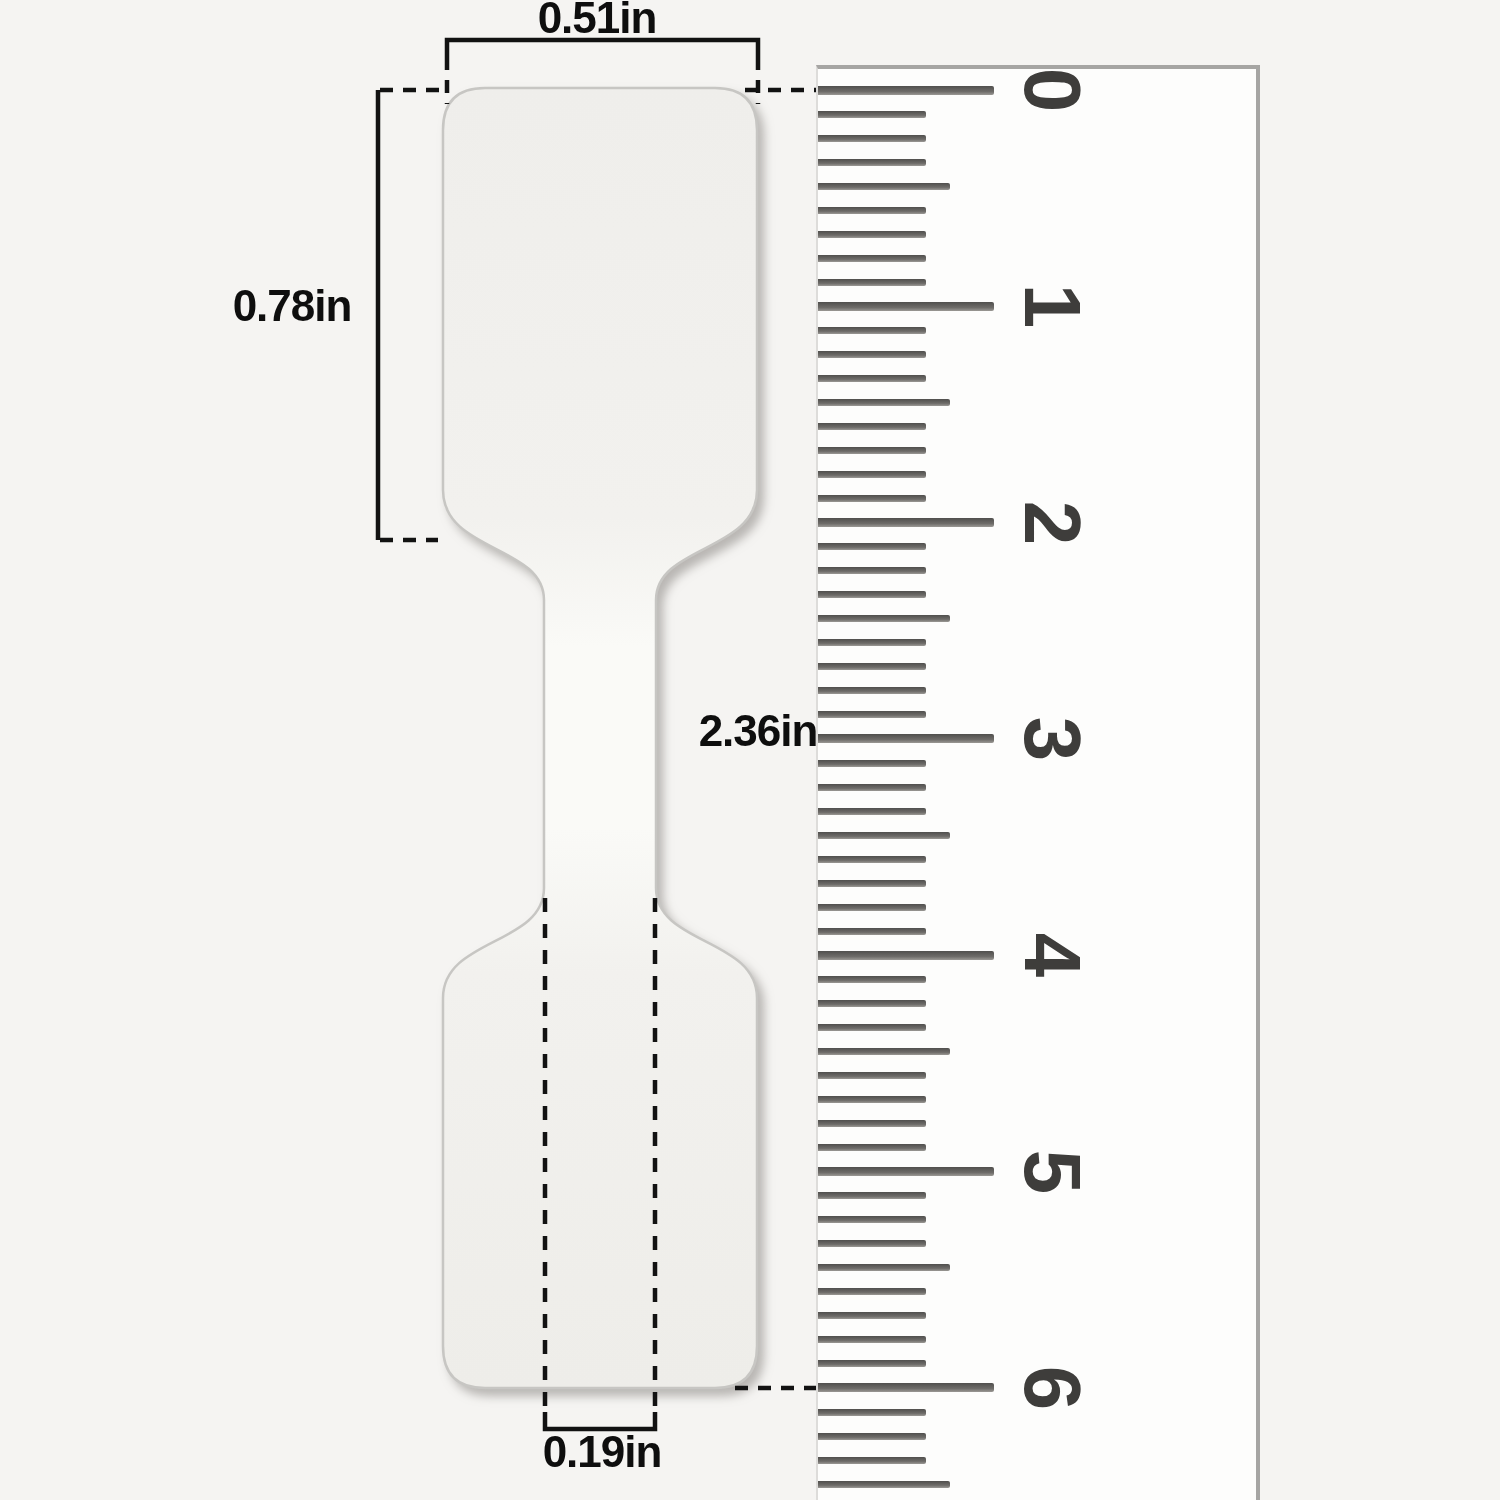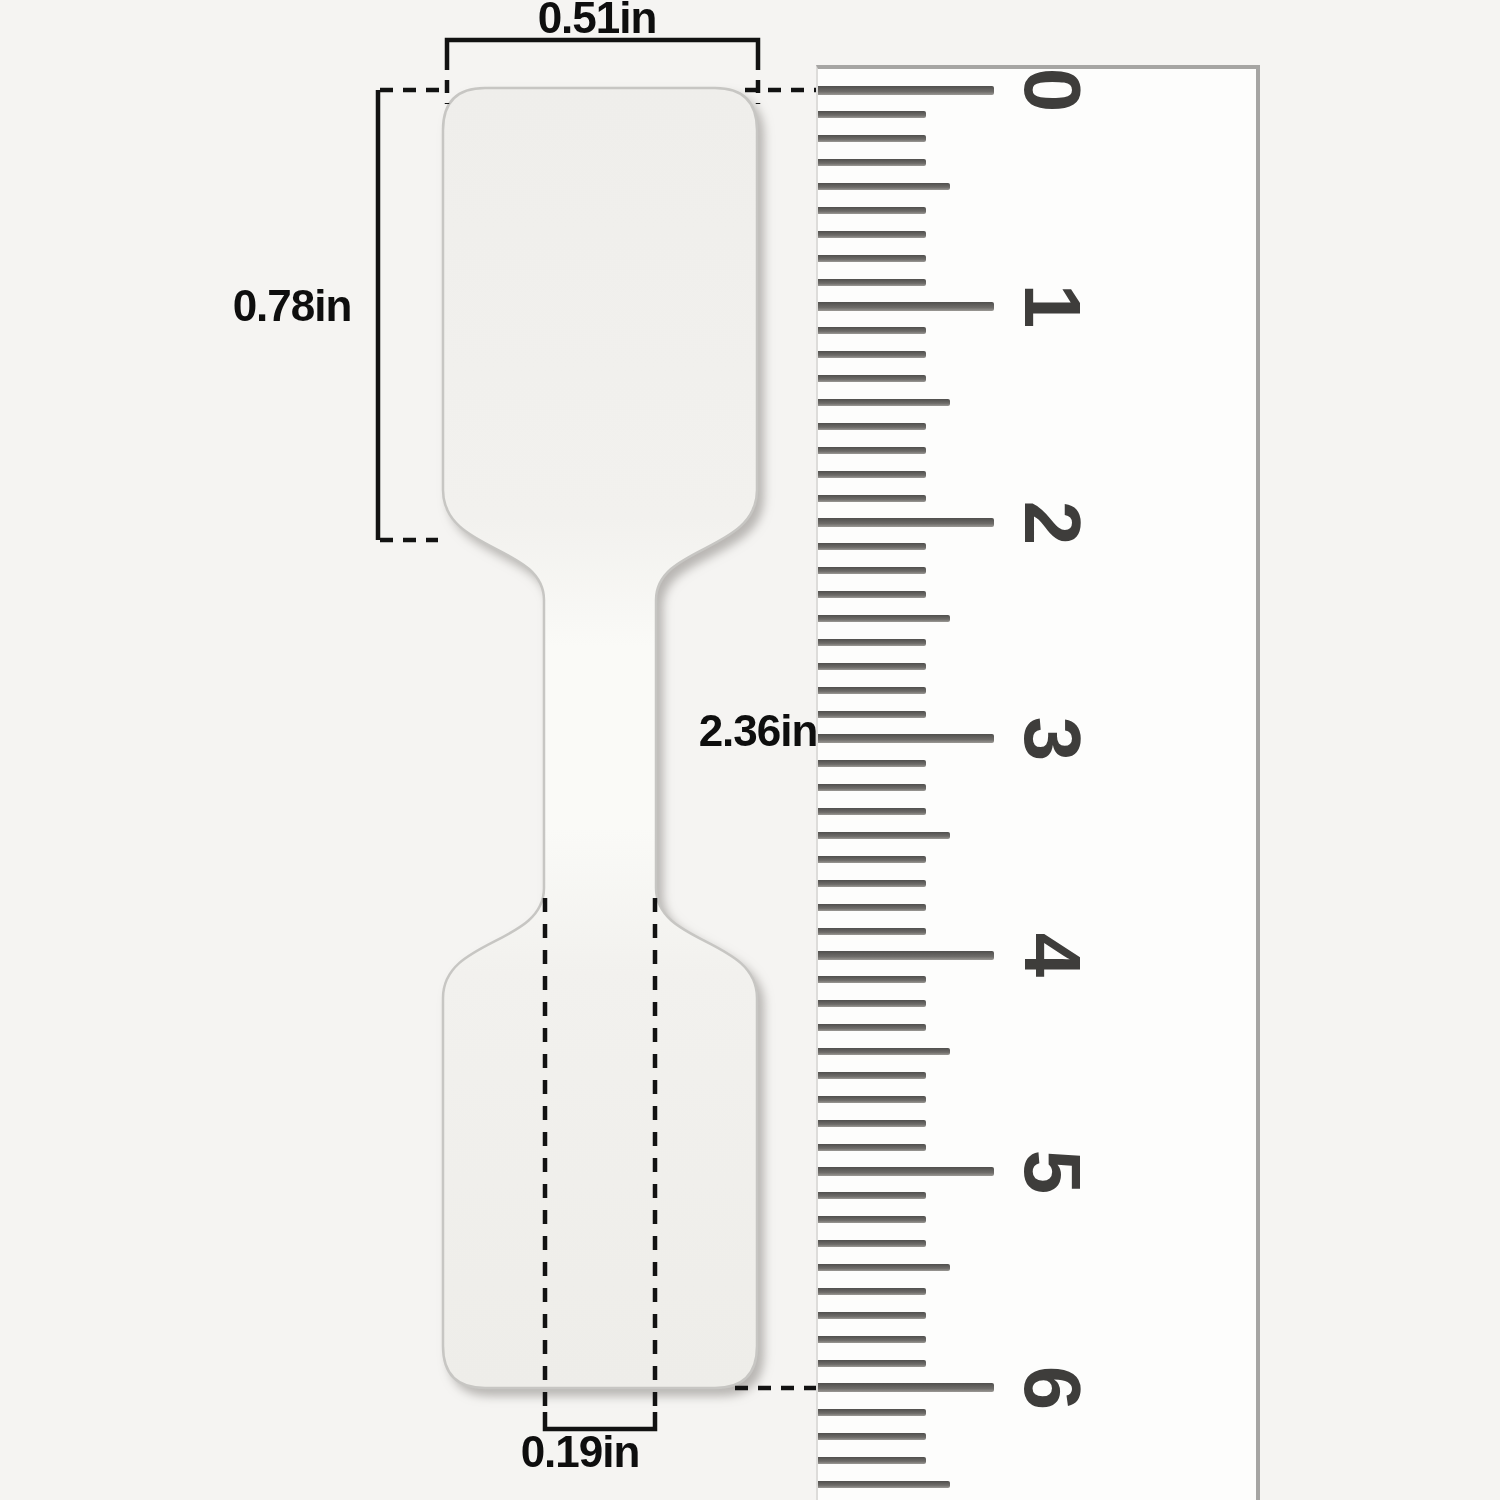--- a/index.html
+++ b/index.html
@@ -161,14 +161,14 @@
         <div class="tick" style="top: 1411.63px; width: 132px; height: 7px;"></div>
       </div>
   </div>
 
   <div class="dim-label" style="left:597px;top:18px;">0.51in</div>
 
   <div class="dim-label" style="left:292px;top:306px;">0.78in</div>
 
   <div class="dim-label" style="left:758px;top:723px;margin-top:8px;">2.36in</div>
 
-  <div class="dim-label" style="left:580px;top:1452px;">0.19in</div>
+  <div class="dim-label" style="left:602px;top:1452px;">0.19in</div>
 </div>
 
 </body></html>

